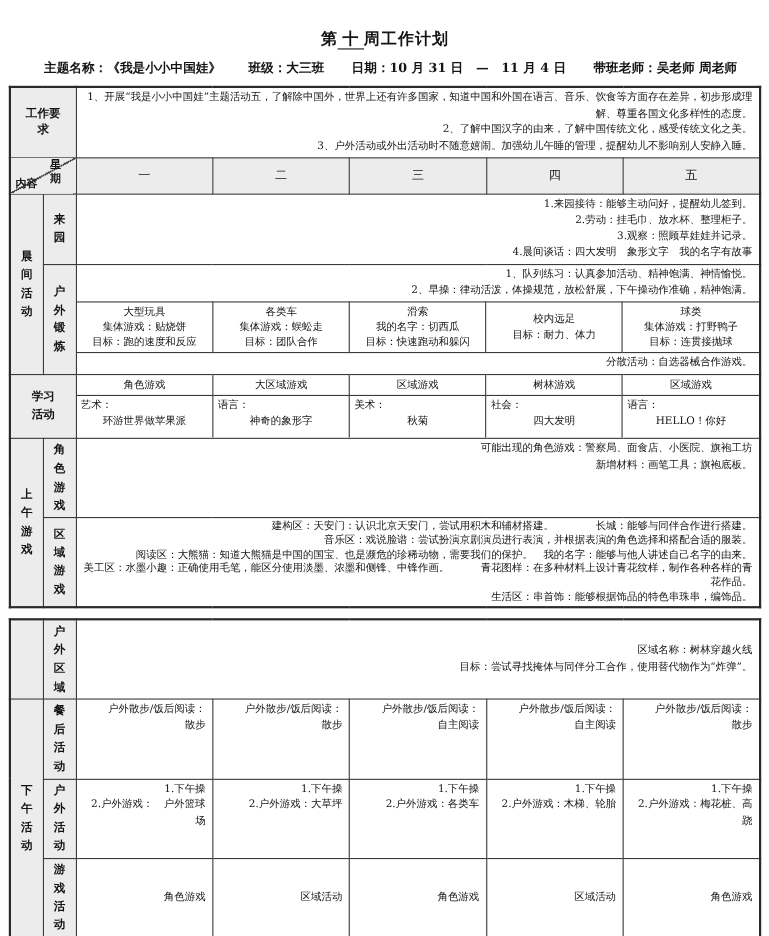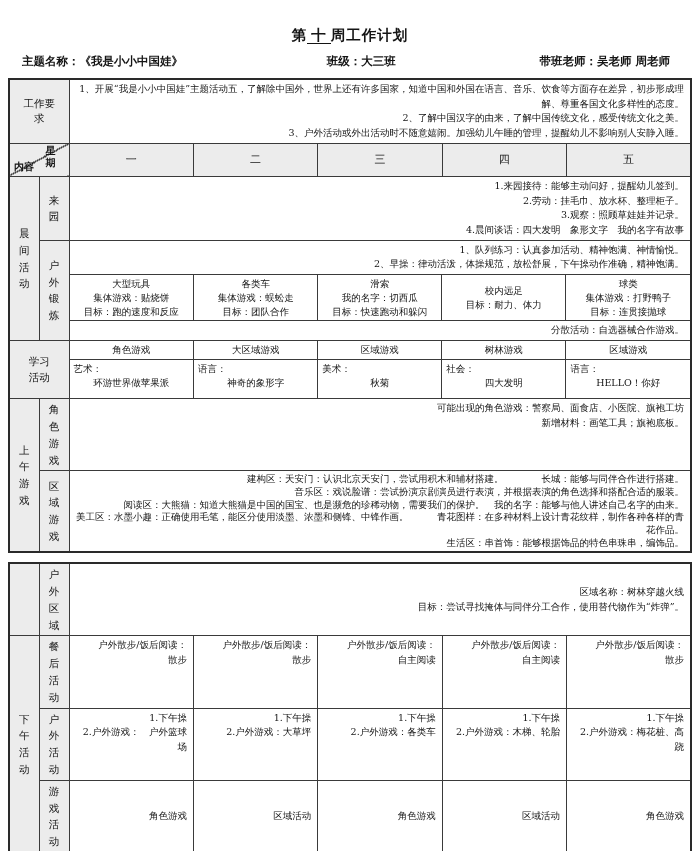--- a/index.html
+++ b/index.html
@@ -2,25 +2,25 @@
 <html><head>
 <meta charset="utf-8">
 <style>
   html,body{margin:0;padding:0;background:#ffffff;}
   body{width:699px;height:851px;overflow:hidden;
        font-family:"DejaVu Serif","Liberation Serif",serif;color:#141414;}
   .page{padding:4px 7px 0 8px;}
   .title{ text-align:center;font-size:14.5px;font-weight:bold;margin:22px 0 9px 0;letter-spacing:1px;}
   .uline{border-bottom:1.5px solid #141414;padding:0 4px;}
   .meta{display:flex;justify-content:space-between;font-weight:bold;font-size:11.5px;
-        margin:0 22px 9px 14px;white-space:nowrap;}
+        margin:0 22px 9px 32px;white-space:nowrap;}
   table.main{border-collapse:collapse;table-layout:fixed;width:684px;border:2px solid #2a2a2a;}
   table.main td{border:1px solid #3a3a3a;overflow:hidden;}
   .gap{height:9px;}
-  .lab{background:#ececec;font-weight:normal;text-align:center;font-size:10.5px;
+  .lab{background:#ececec;font-weight:bold;text-align:center;font-size:10.5px;
        white-space:pre-line;line-height:1.5;padding:2px 1px;vertical-align:middle;}
   .vlab{line-height:1.6;}
   .day{background:#ececec;text-align:center;font-size:11px;vertical-align:middle;}
   .content{font-size:9.5px;line-height:1.55;padding:2px 6px;white-space:pre-line;
            vertical-align:top;text-align:right;}
   .vmid{vertical-align:middle;}
   .tight{line-height:1.33;}
   .nopad{padding:0;vertical-align:top;}
   table.inner{border-collapse:collapse;table-layout:fixed;width:100%;}
   table.inner td{border:1px solid #3a3a3a;}
@@ -43,20 +43,21 @@
 </head>
 <body>
 
 <div class="page">
 
   <div class="title"><span>第</span><span class="uline">十</span><span>周工作计划</span></div>
 
   <div class="meta">
     <span>主题名称：《我是小小中国娃》</span>
     <span>班级：大三班</span>
+    <span>日期：10 月 31 日　—　11 月 4 日</span>
     <span>带班老师：吴老师 周老师</span>
   </div>
 
   <table class="main">
     <colgroup>
         <col style="width:30px">
         <col style="width:30px">
         <col>
         <col>
         <col>

